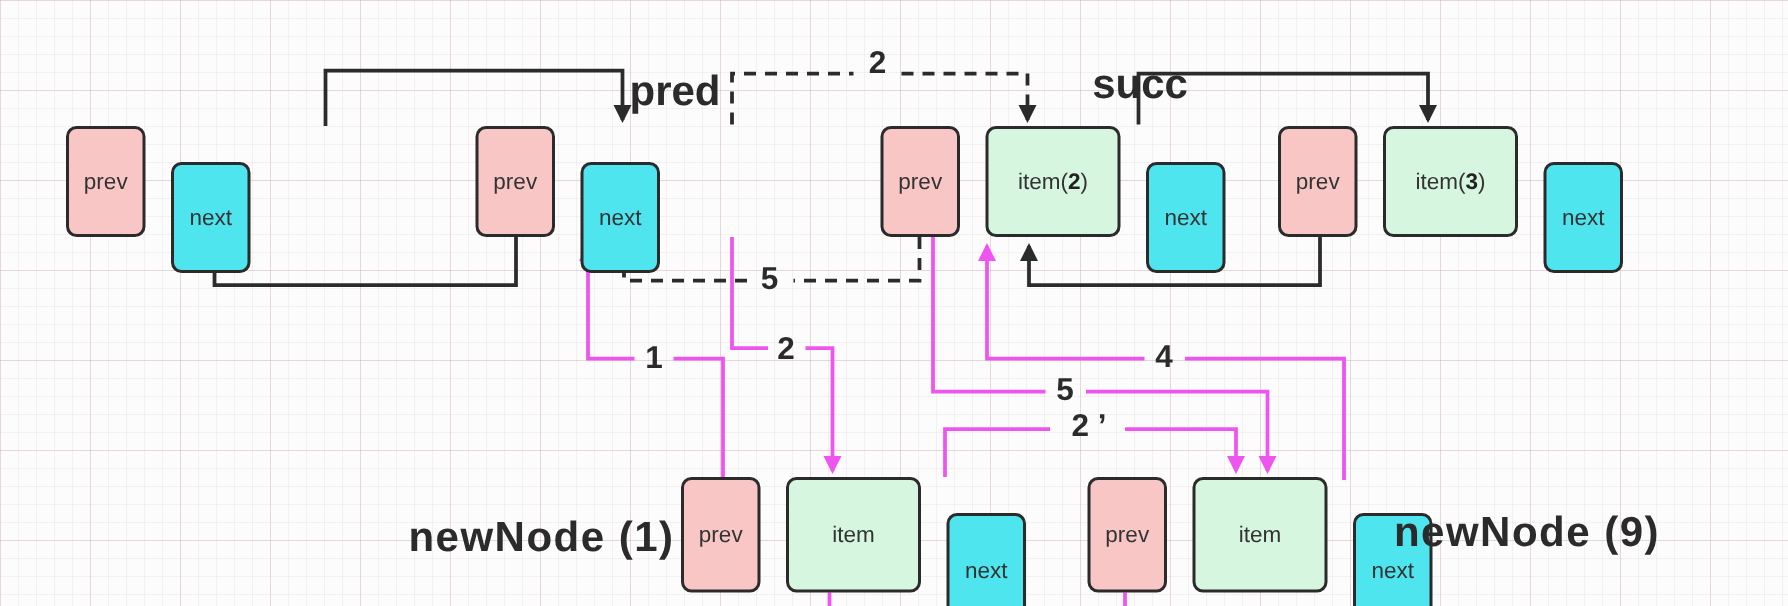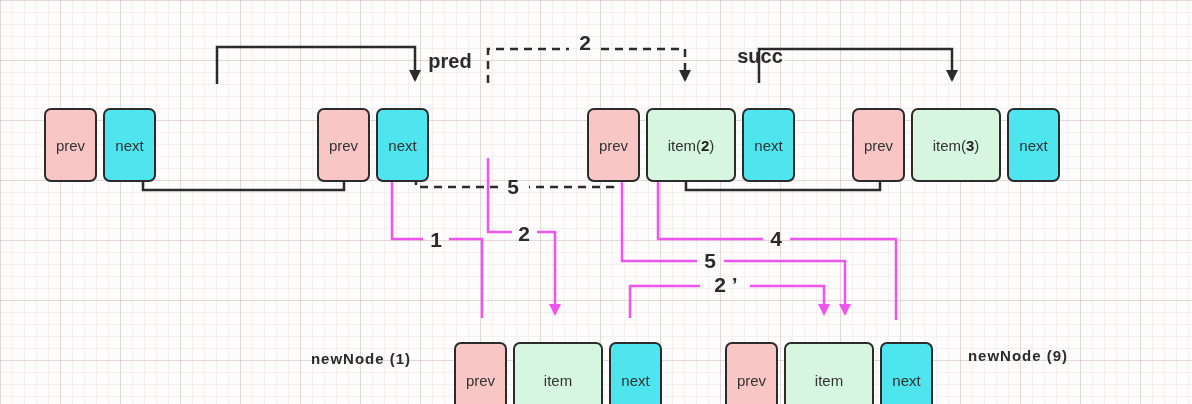--- a/index.html
+++ b/index.html
@@ -11,38 +11,38 @@
       linear-gradient(to right, rgba(205,175,175,.38) 1px, transparent 1px),
       linear-gradient(to bottom, rgba(205,175,175,.38) 1px, transparent 1px),
       linear-gradient(to right, rgba(215,190,190,.20) 1px, transparent 1px),
       linear-gradient(to bottom, rgba(215,190,190,.20) 1px, transparent 1px);
     background-size:60px 60px,60px 60px,12px 12px,12px 12px;
   }
   svg.wires{position:absolute;left:0;top:0;pointer-events:none;}
   .wire{fill:none;stroke:#2b2b2b;stroke-width:2.5;}
   .wire.dashed{stroke-dasharray:8 6;}
   .wire.magenta{stroke:#ee55ee;}
-  .node{position:absolute;display:flex;gap:6px;align-items:flex-end;}
+  .node{position:absolute;display:flex;gap:17px;}
   .cell{
     box-sizing:border-box;height:74px;border:2.5px solid #2b2b2b;border-radius:7px;
     display:flex;align-items:center;justify-content:center;
     font-size:15px;color:#333;
   }
   .node.newnode .cell{height:77px;}
   .cell.prev{width:53px;background:#f9c6c6;}
   .cell.item{width:90px;background:#d6f6df;}
   .cell.next{width:53px;background:#4ee5ee;margin-top:24px;}
   .cell b{font-weight:bold;color:#222;}
   .lbl{
     position:absolute;transform:translate(-50%,-50%);
     font-weight:bold;color:#2b2b2b;white-space:nowrap;line-height:1;
   }
-  .lbl.ptr{font-size:20px;}
+  .lbl.ptr{font-size:28px;}
   .lbl.step{font-size:21px;}
-  .lbl.caption{font-size:15px;letter-spacing:1px;}
+  .lbl.caption{font-size:28px;letter-spacing:1px;}
   
   #n0{left:44px;top:84px;}
   #n1{left:317px;top:84px;}
   #n2{left:587px;top:84px;}
   #n3{left:852px;top:84px;}
   #m1{left:454px;top:318px;}
   #m2{left:725px;top:318px;}
   #lbl-pred{left:450px;top:61px;}
   #lbl-succ{left:760px;top:56px;}
   #lbl-d2{left:585px;top:42px;}

